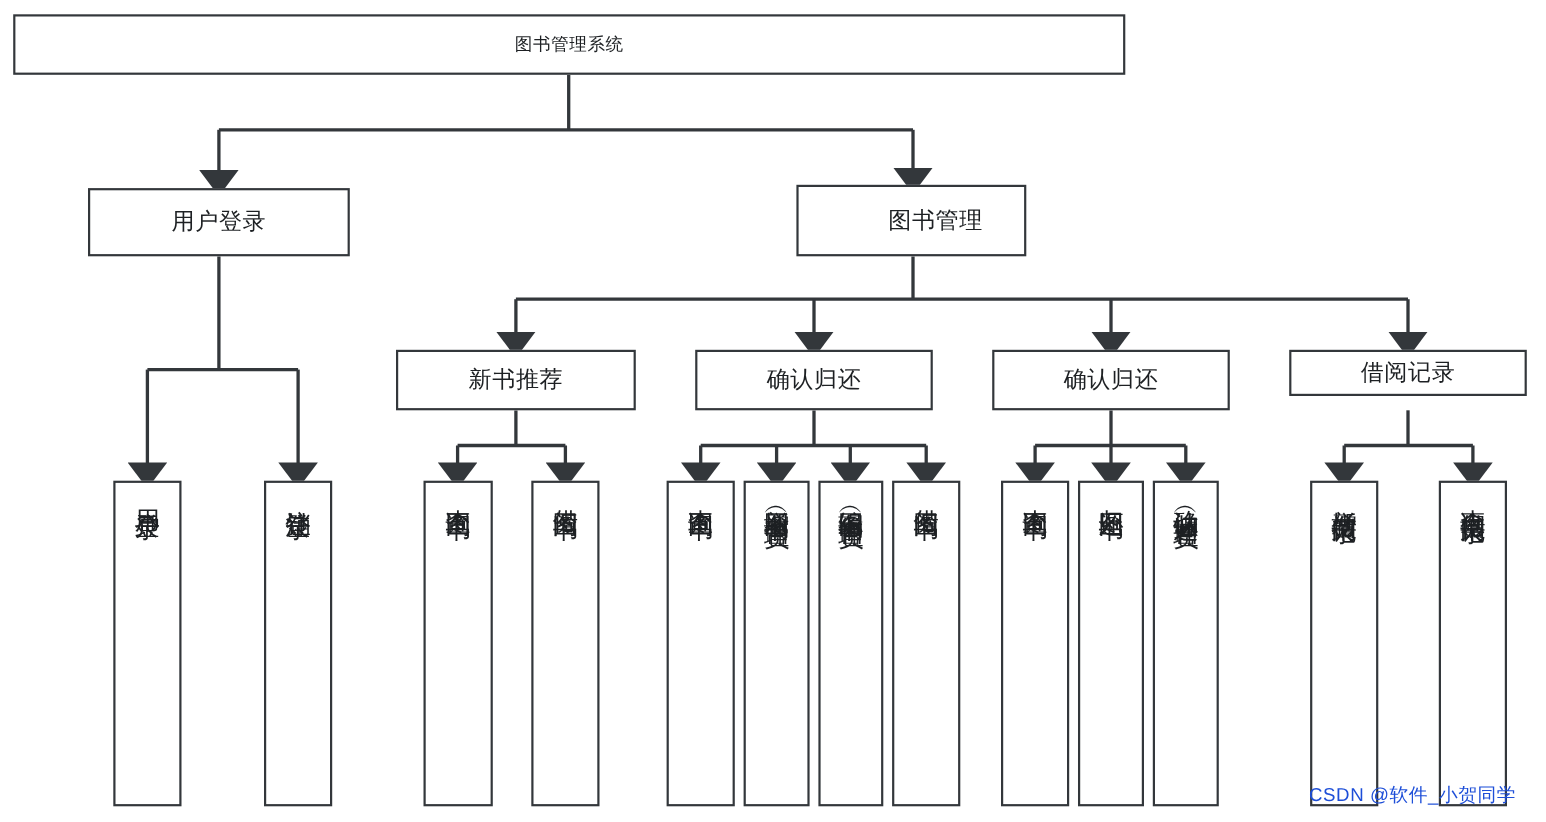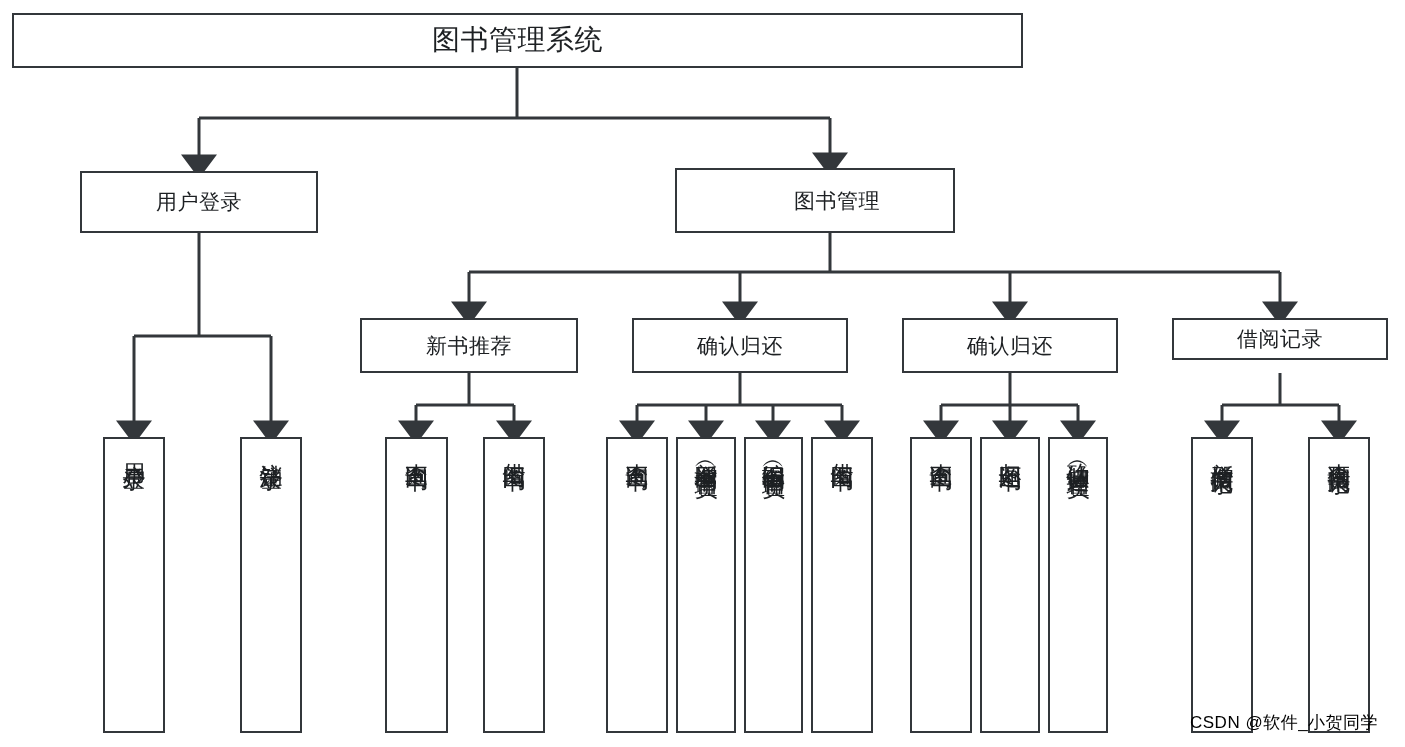--- a/index.html
+++ b/index.html
@@ -23,41 +23,41 @@
     color:#1d2023;
     z-index:2;
   }
   .node .label{
     display:block;
     text-align:center;
     letter-spacing:0.5px;
     white-space:nowrap;
   }
   .h-node .label{font-size:21px;line-height:1.1;}
-  .root .label{font-size:28px;}
+  .root .label{font-size:16px;}
 
   
   .v-node{align-items:flex-start;padding-top:6px;}
   .v-node .label{
     writing-mode:vertical-rl;
     text-orientation:upright;
     font-size:23px;
     line-height:1.18;
     letter-spacing:2px;
     white-space:normal;
     max-height:285px;
     margin:0 auto;
   }
   .v-node.tall .label{max-height:276px;}
 
   #watermark{
     position:absolute;
     left:1190px;top:711px;
     font-size:17px;
-    color:#000000;
+    color:#1d4ed8;
     letter-spacing:0.5px;
     z-index:5;
     white-space:nowrap;
   }
 </style>
 </head>
 <body>
 
 <div id="diagram">
 
@@ -111,21 +111,21 @@
     </g>
   </svg>
 
   <div class="node h-node root" style="left:12px;top:13px;width:1011px;height:55px;">
     <span class="label">图书管理系统</span>
   </div>
 
   <div class="node h-node" style="left:80px;top:171px;width:238px;height:62px;">
     <span class="label">用户登录</span>
   </div>
-  <div class="node h-node" style="left:675px;top:168px;width:280px;height:65px;padding-left:44px;">
+  <div class="node h-node" style="left:724px;top:168px;width:209px;height:65px;padding-left:44px;">
     <span class="label">图书管理</span>
   </div>
 
   <div class="node h-node" style="left:360px;top:318px;width:218px;height:55px;">
     <span class="label">新书推荐</span>
   </div>
   <div class="node h-node" style="left:632px;top:318px;width:216px;height:55px;">
     <span class="label">确认归还</span>
   </div>
   <div class="node h-node" style="left:902px;top:318px;width:216px;height:55px;">

